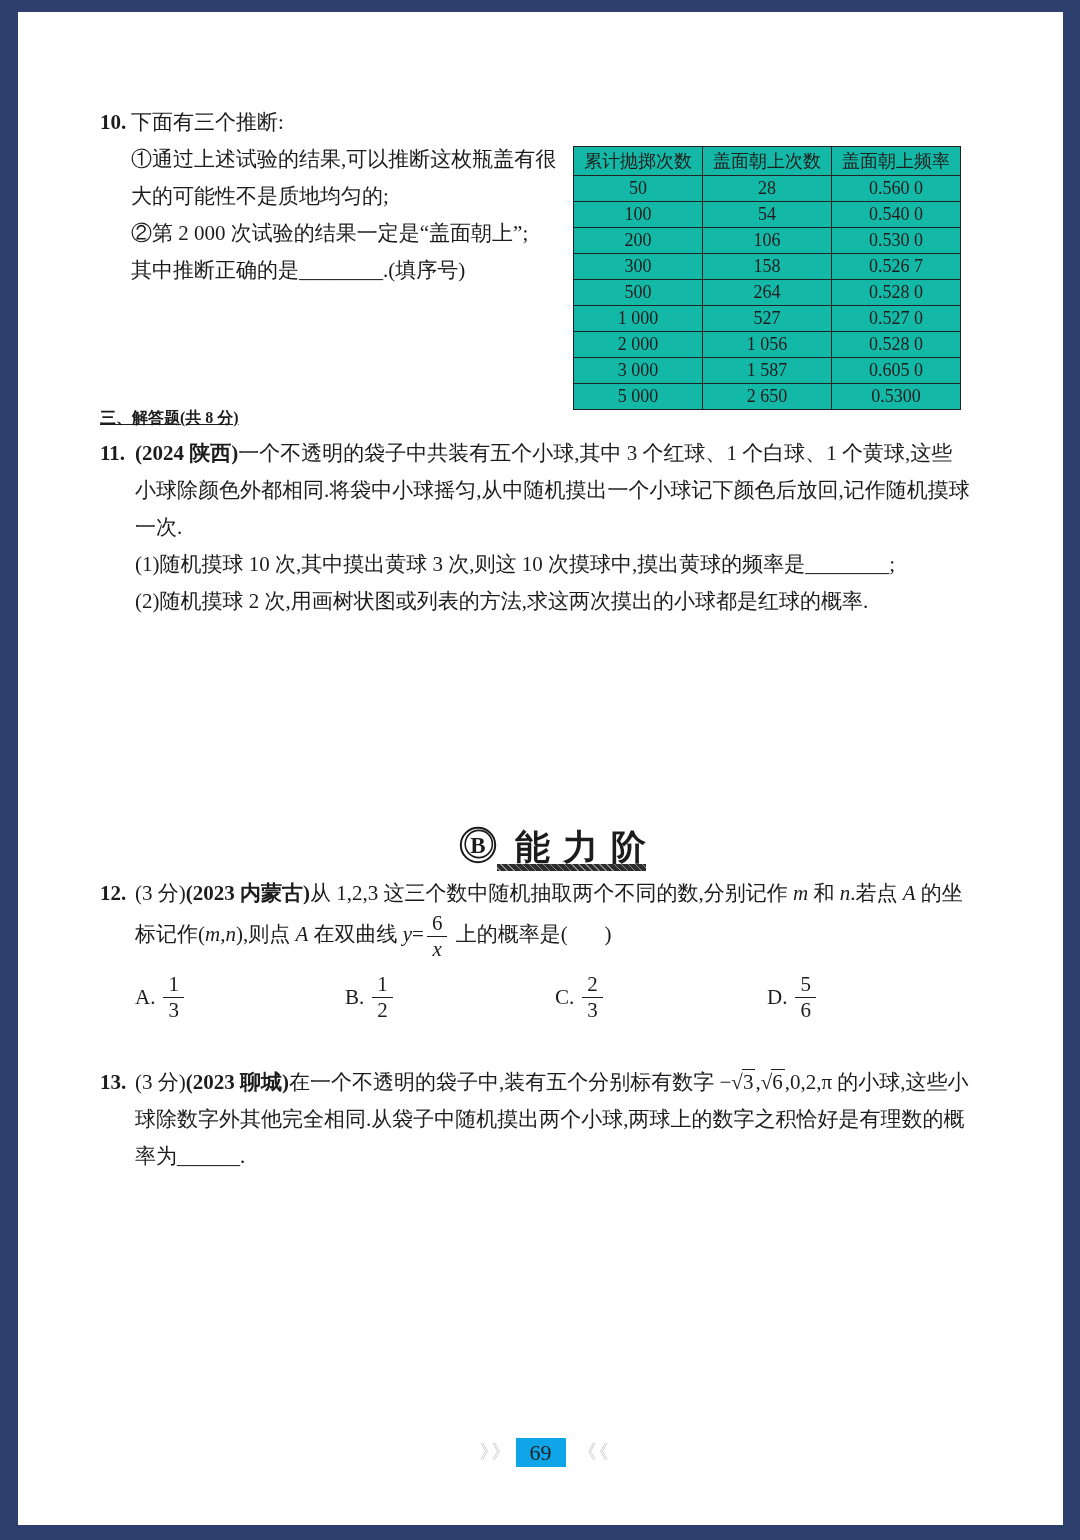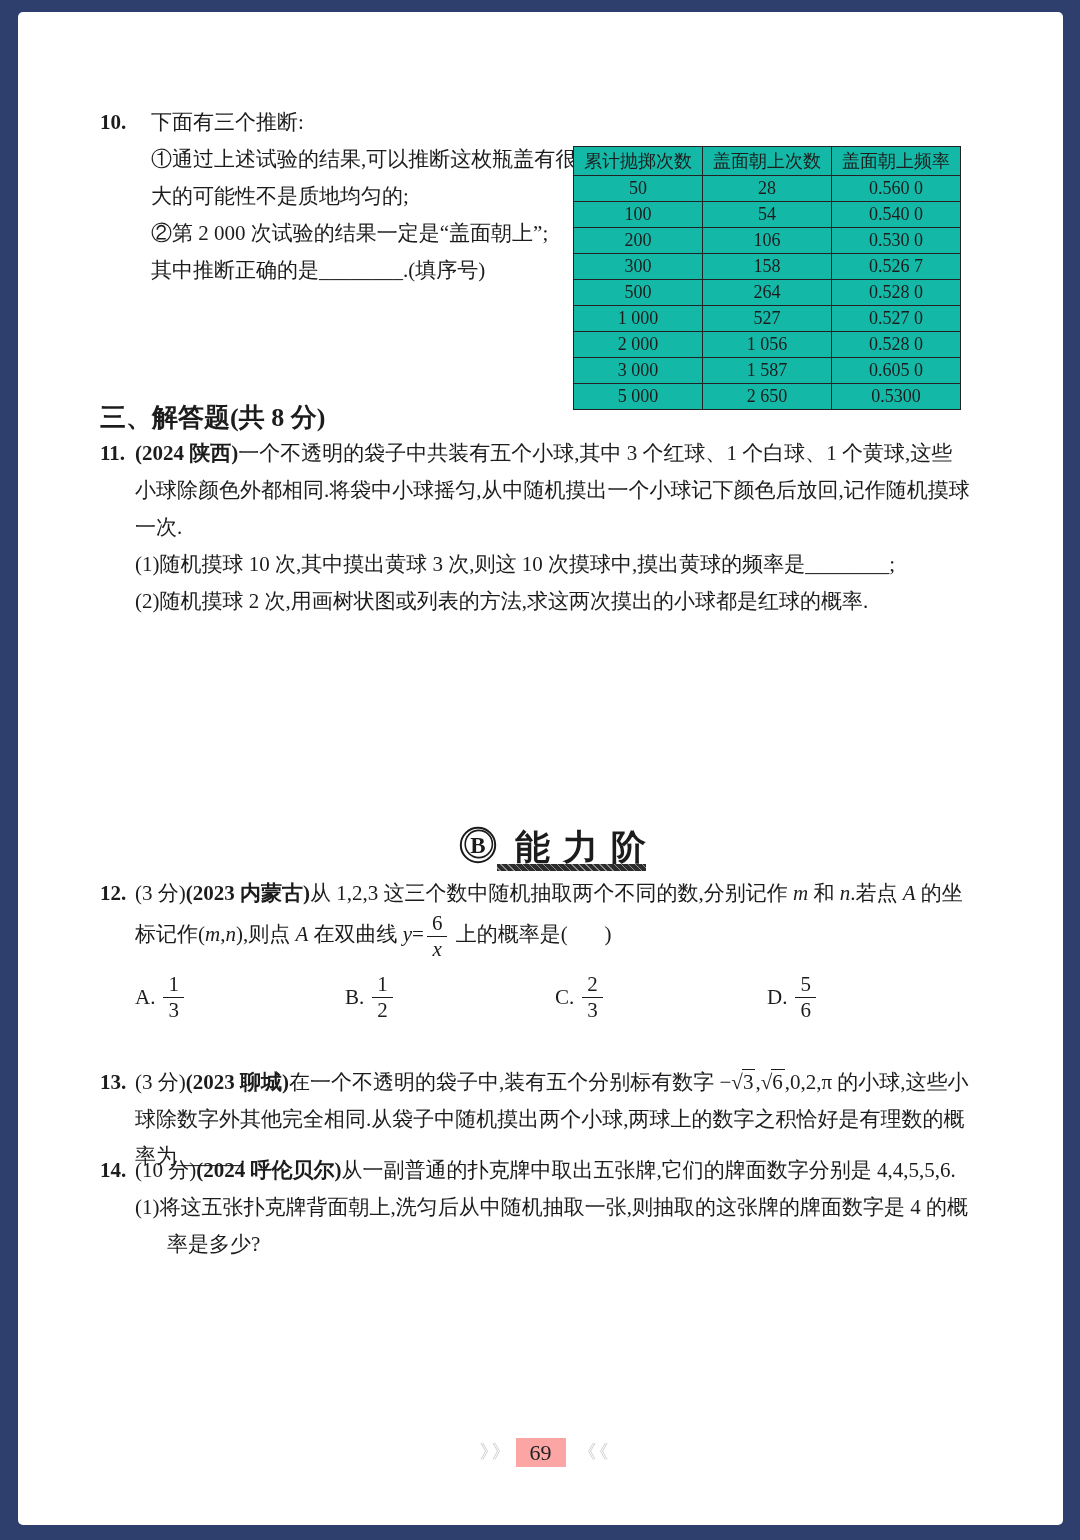--- a/index.html
+++ b/index.html
@@ -7,45 +7,45 @@
     width:1080px; height:1540px;
     background:#2e3e6d;
     position:relative;
     font-family:"Liberation Serif","DejaVu Serif",serif;
     color:#1c1c1c;
     overflow:hidden;
   }
   .page {
     position:absolute; left:18px; top:12px;
     width:1045px; height:1513px;
-    background:#ffffff; border-radius:5px;
+    background:#ffffff; border-radius:0;
   }
   .q { position:absolute; font-size:21px; line-height:37px; }
   .qnum { position:absolute; left:0; top:0; font-weight:bold; }
   .qtext { padding-left:35px; }
   .tag { font-weight:bold; }
   .part { padding-left:35px; }
 
   
   .q10 { left:82px; top:92px; width:868px; }
-  .stmts { margin-left:51px; width:436px; }
+  .stmts { margin-left:31px; width:436px; }
 
   
   .dtable {
     position:absolute; left:555px; top:134px;
     border-collapse:collapse; font-size:18px; text-align:center;
     line-height:normal; background:#14b8a6;
   }
   .dtable th, .dtable td {
     border:1.8px solid #222; font-weight:normal; padding:0 8px; height:25px;
     white-space:nowrap;
   }
   .dtable th { height:28px; padding:0 10px; }
 
-  .section3 { position:absolute; left:82px; top:389px; font-size:26px; font-weight:bold; line-height:34px; }
+  .section3 { position:absolute; left:82px; top:389px; font-size:16px; font-weight:bold; line-height:34px;text-decoration:underline; }
 
   
   .q11 { left:82px; top:423px; width:870px; }
 
   
   .b-badge { position:absolute; left:441px; top:814px; width:38px; height:38px; }
   .b-badge svg { position:absolute; left:0; top:0; width:38px; height:38px; }
   .b-letter {
     position:absolute; inset:0; display:flex; align-items:center; justify-content:center;
     font-size:23px; font-weight:bold; line-height:1;
@@ -73,21 +73,21 @@
   .sqrt .rad { display:inline-block; border-top:1.7px solid #1c1c1c; line-height:1.05; padding:1px 2px 0 1px; margin-left:-1px; vertical-align:baseline; }
 
   
   .q14 { left:82px; top:1140px; width:872px; }
   .part14 { padding-left:67px; text-indent:-32px; }
 
   
   .footer { position:absolute; left:0; top:1424px; width:1045px; text-align:center; line-height:30px; }
   .chev { color:#c6c6c6; font-size:19px; letter-spacing:-7px; vertical-align:middle; margin:0 2px; }
   .pgbox {
-    display:inline-block; background:#fca5a5; color:#222;
+    display:inline-block; background:#0ea5e9; color:#222;
     padding:0 14px; font-size:22px; line-height:29px; vertical-align:middle; margin:0 6px;
   }
 </style>
 </head>
 <body>
 
 <div class="page">
 
   <section class="q q10">
     <span class="qnum">10.</span>
@@ -208,25 +208,20 @@
           </span>
         </span>
     </div>
   </section>
 
   <section class="q q13">
     <span class="qnum">13.</span>
     <div class="qtext"><span>(3 分)</span><b class="tag">(2023 聊城)</b><span>在一个不透明的袋子中,装有五个分别标有数字 −</span><span class="sqrt"><span class="rsign">√</span><span class="rad">3</span></span><span>,</span><span class="sqrt"><span class="rsign">√</span><span class="rad">6</span></span><span>,0,2,π 的小球,这些小球除数字外其他完全相同.从袋子中随机摸出两个小球,两球上的数字之积恰好是有理数的概率为______.</span></div>
   </section>
 
-  <section class="q q14">
-    <span class="qnum">14.</span>
-    <div class="qtext"><span>(10 分)</span><b class="tag">(2024 呼伦贝尔)</b><span>从一副普通的扑克牌中取出五张牌,它们的牌面数字分别是 4,4,5,5,6.</span></div>
-    <div class="part14">(1)将这五张扑克牌背面朝上,洗匀后从中随机抽取一张,则抽取的这张牌的牌面数字是 4 的概率是多少?</div>
-  </section>
 
   <div class="footer">
     <span class="chev">》》</span>
     <span class="pgbox">69</span>
     <span class="chev">《《</span>
   </div>
 
 </div>
 
 </body></html>

